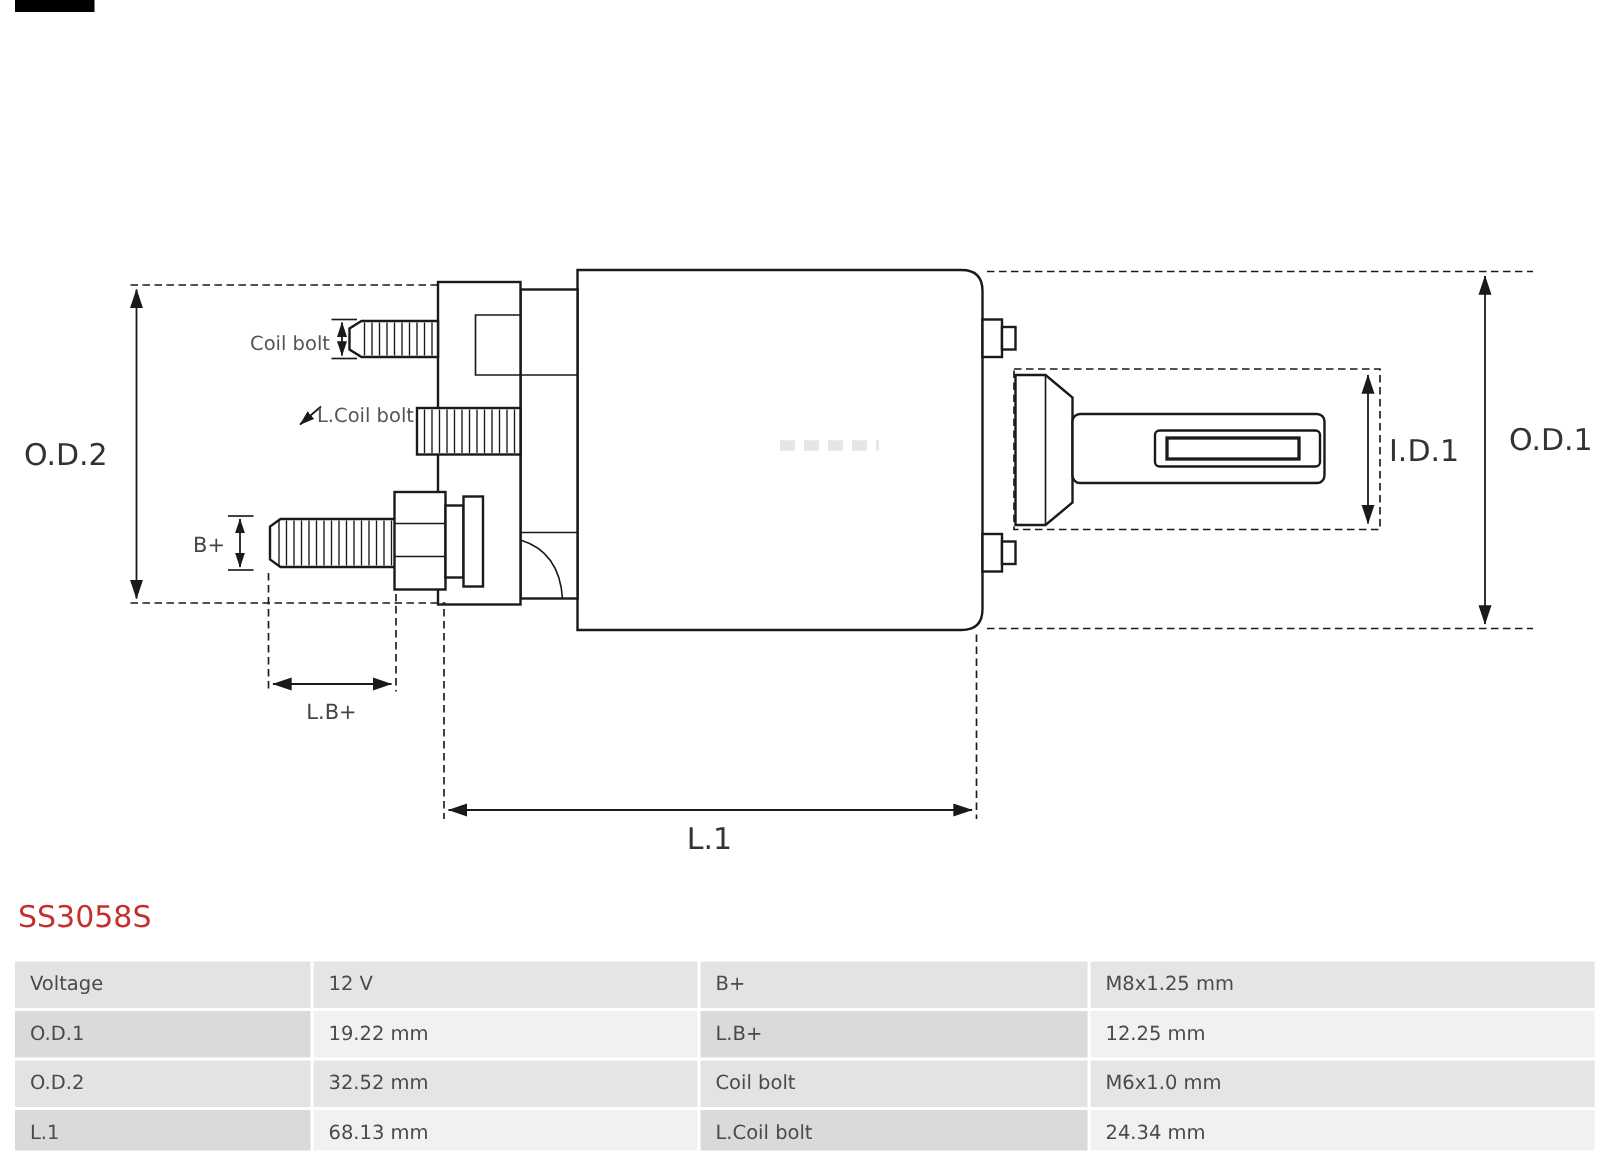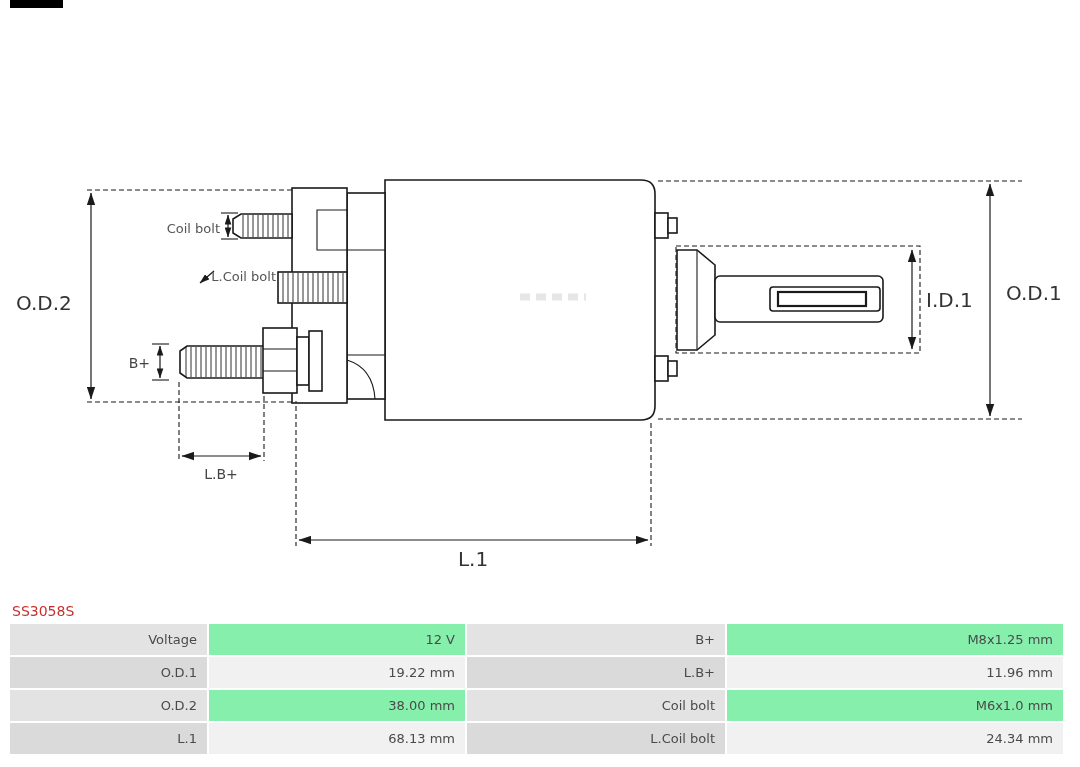--- a/index.html
+++ b/index.html
@@ -18,31 +18,31 @@
   .hatch{fill:none;stroke:#1a1a1a;stroke-width:0.9;}
   .dim{fill:none;stroke:#1a1a1a;stroke-width:1.2;}
   .dash{fill:none;stroke:#1a1a1a;stroke-width:1.1;stroke-dasharray:5 3;}
   .wm{stroke:#e6e6e6;stroke-width:7;stroke-dasharray:10 6;}
   .arrowhead{fill:#1a1a1a;}
   text.big{font:20px "DejaVu Sans",sans-serif;fill:#333333;}
   text.mid{font:14px "DejaVu Sans",sans-serif;fill:#444444;}
   text.small{font:13px "DejaVu Sans",sans-serif;fill:#555555;}
 
   
-  .part-number{margin:17px 0 2px 12px;font-size:14px;line-height:18px;color:#c4312c;}
+  .part-number{margin:17px 0 19px 12px;font-size:20px;line-height:18px;color:#c4312c;}
   table.spec-table{
     border-collapse:separate;border-spacing:2px;
     width:1057px;margin-left:8px;table-layout:fixed;
   }
   table.spec-table td{
     font-size:13px;line-height:15px;color:#4a4a4a;
-    text-align:right;padding:8px 10px;white-space:nowrap;overflow:hidden;
+    text-align:left;padding:8px 10px;white-space:nowrap;overflow:hidden;
   }
   td.lab{background:#e3e3e3;}
-  td.val{background:#86efac;}
+  td.val{background:#e5e5e5;}
   tr:nth-child(even) td.lab{background:#dadada;}
   tr:nth-child(even) td.val{background:#f1f1f1;}
   col.c1{width:197px;}col.c2{width:256px;}col.c3{width:258px;}col.c4{width:auto;}
 </style>
 </head>
 <body>
 
 <div class="diagram-wrap">
   <div class="logo-bar"></div>
 
@@ -173,25 +173,25 @@
     <tr>
       <td class="lab">Voltage</td>
       <td class="val">12 V</td>
       <td class="lab">B+</td>
       <td class="val">M8x1.25 mm</td>
     </tr>
     <tr>
       <td class="lab">O.D.1</td>
       <td class="val">19.22 mm</td>
       <td class="lab">L.B+</td>
-      <td class="val">11.96 mm</td>
+      <td class="val">12.25 mm</td>
     </tr>
     <tr>
       <td class="lab">O.D.2</td>
-      <td class="val">38.00 mm</td>
+      <td class="val">32.52 mm</td>
       <td class="lab">Coil bolt</td>
       <td class="val">M6x1.0 mm</td>
     </tr>
     <tr>
       <td class="lab">L.1</td>
       <td class="val">68.13 mm</td>
       <td class="lab">L.Coil bolt</td>
       <td class="val">24.34 mm</td>
     </tr>
   </tbody>

